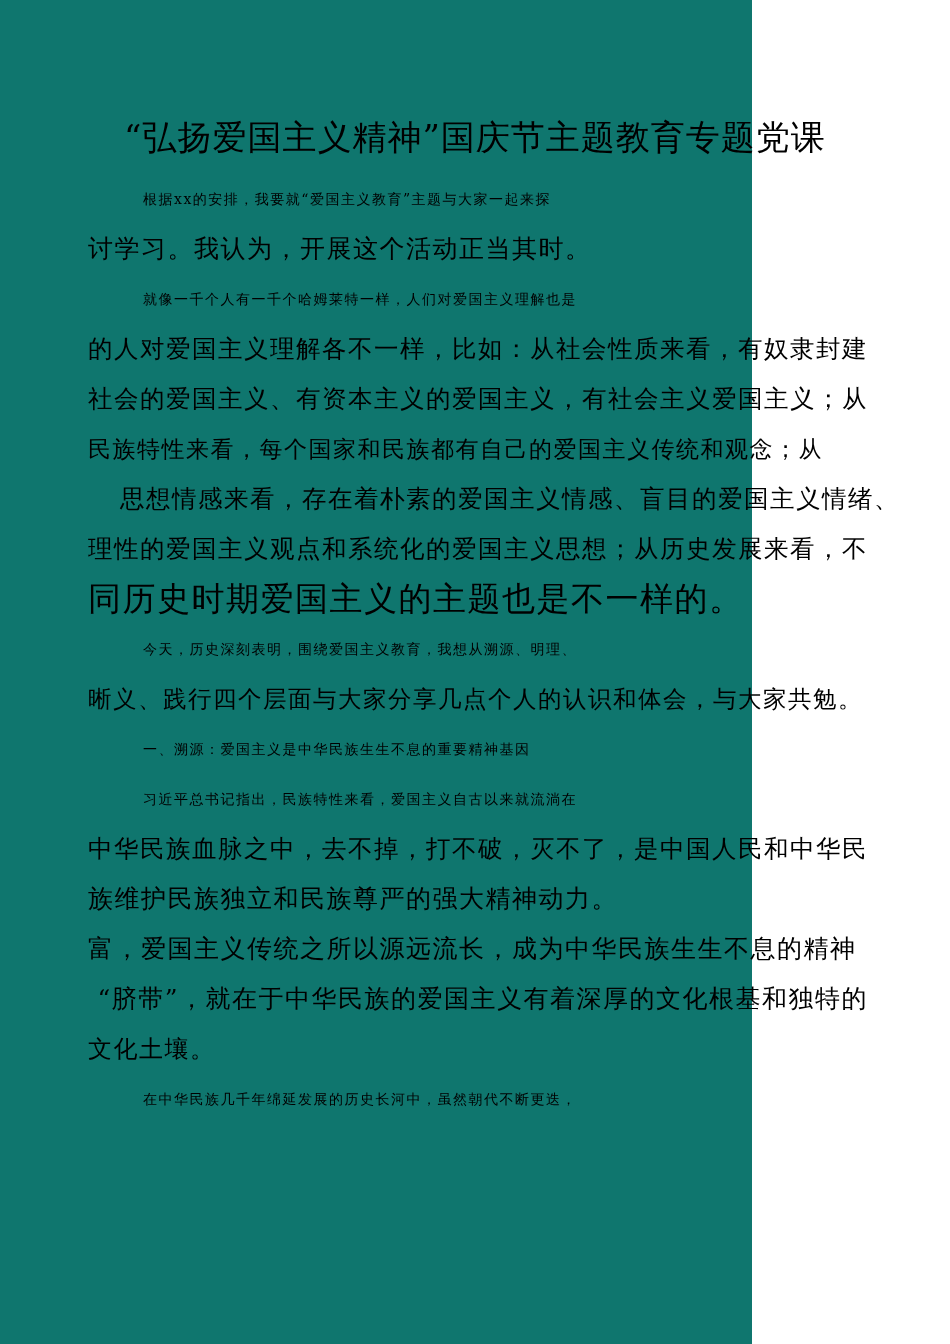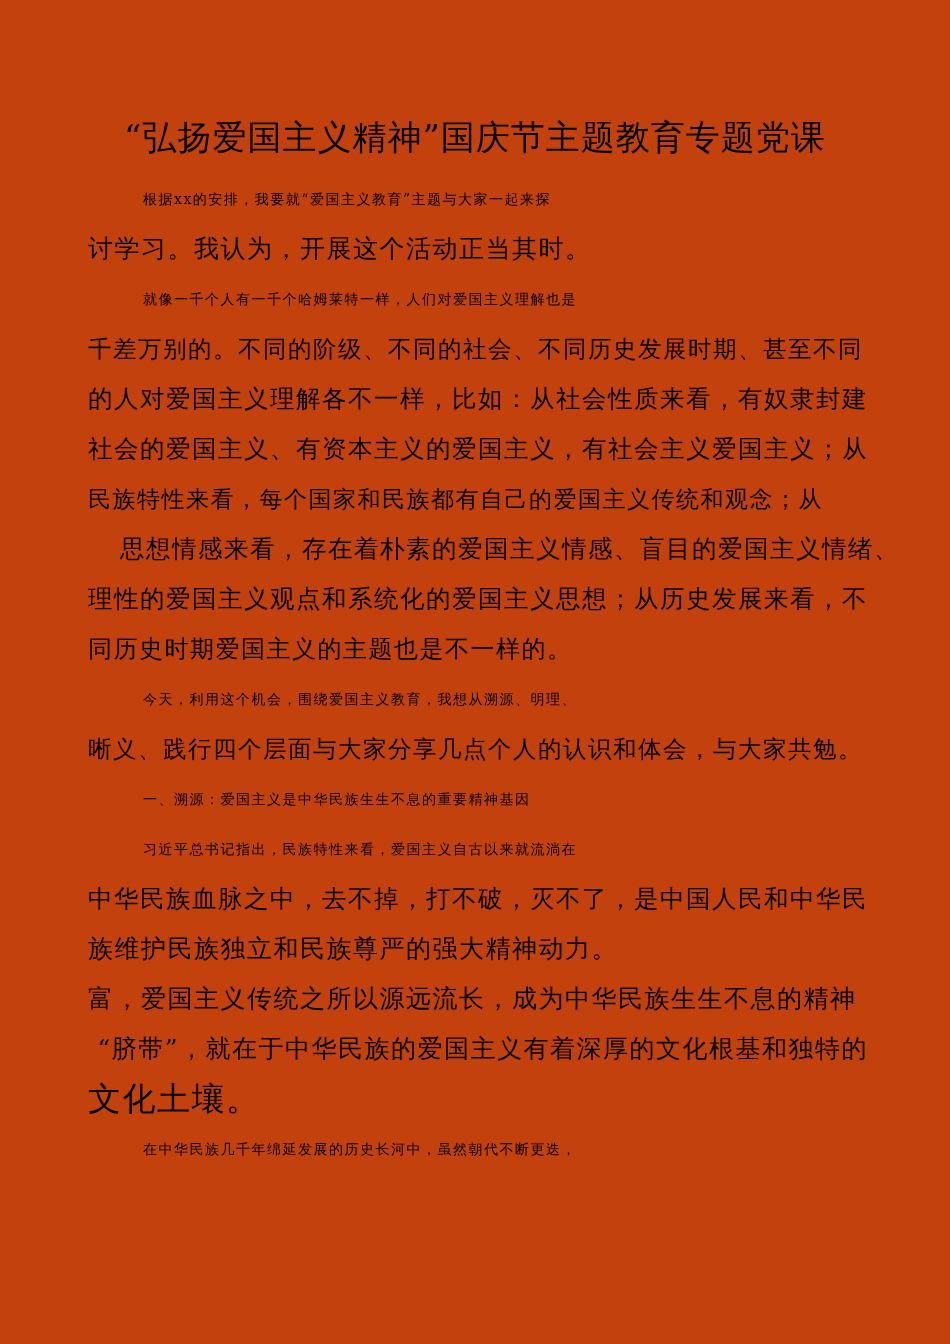--- a/index.html
+++ b/index.html
@@ -1,44 +1,43 @@
 <!DOCTYPE html>
 <html><head>
 <meta charset="utf-8">
 <style>
   html, body { margin:0; padding:0; background:#ffffff; }
   body { width:950px; height:1344px; overflow:hidden; position:relative;
          font-family: "DejaVu Serif", "Liberation Serif", serif; color:#000; }
-  .page { position:absolute; left:0; top:0; width:950px; height:1344px; background:#c2410c; }
+  .page { position:absolute; left:0; top:0; width:752px; height:1344px; background:#0f766e; }
   .title { position:absolute; top:112px; left:0; width:950px; text-align:center;
            font-size:34px; line-height:50px; letter-spacing:1px; }
   .body { position:absolute; top:174px; left:88px; width:780px; }
   .line { height:50px; line-height:50px; font-size:25px; white-space:nowrap; letter-spacing:1.5px; }
   .indent { padding-left:55px; }
 </style>
 </head>
 <body>
 
 <div class="page">
   <div class="title">“弘扬爱国主义精神”国庆节主题教育专题党课</div>
   <div class="body" id="body">
       <div class="line indent" style="font-size: 14px;">根据xx的安排，我要就“爱国主义教育”主题与大家一起来探</div>
       <div class="line" style="font-size: 25px;">讨学习。我认为，开展这个活动正当其时。</div>
       <div class="line indent" style="font-size: 14px;">就像一千个人有一千个哈姆莱特一样，人们对爱国主义理解也是</div>
-      <div class="line" style="font-size: 23.5px;">千差万别的。不同的阶级、不同的社会、不同历史发展时期、甚至不同</div>
       <div class="line" style="font-size: 24.5px;">的人对爱国主义理解各不一样，比如：从社会性质来看，有奴隶封建</div>
       <div class="line" style="font-size: 24.5px;">社会的爱国主义、有资本主义的爱国主义，有社会主义爱国主义；从</div>
       <div class="line" style="font-size: 23px;">民族特性来看，每个国家和民族都有自己的爱国主义传统和观念；从</div>
       <div class="line" style="font-size: 24.5px; margin-left: 32px;">思想情感来看，存在着朴素的爱国主义情感、盲目的爱国主义情绪、</div>
       <div class="line" style="font-size: 24.5px;">理性的爱国主义观点和系统化的爱国主义思想；从历史发展来看，不</div>
-      <div class="line" style="font-size: 24px;">同历史时期爱国主义的主题也是不一样的。</div>
-      <div class="line indent" style="font-size: 14px;">今天，利用这个机会，围绕爱国主义教育，我想从溯源、明理、</div>
+      <div class="line" style="font-size: 33px;">同历史时期爱国主义的主题也是不一样的。</div>
+      <div class="line indent" style="font-size: 14px;">今天，历史深刻表明，围绕爱国主义教育，我想从溯源、明理、</div>
       <div class="line" style="font-size: 23.5px;">晰义、践行四个层面与大家分享几点个人的认识和体会，与大家共勉。</div>
       <div class="line indent" style="font-size: 14px;">一、溯源：爱国主义是中华民族生生不息的重要精神基因</div>
       <div class="line indent" style="font-size: 14px;">习近平总书记指出，民族特性来看，爱国主义自古以来就流淌在</div>
       <div class="line" style="font-size: 24.5px;">中华民族血脉之中，去不掉，打不破，灭不了，是中国人民和中华民</div>
       <div class="line" style="font-size: 25px;">族维护民族独立和民族尊严的强大精神动力。</div>
       <div class="line" style="font-size: 25px;">富，爱国主义传统之所以源远流长，成为中华民族生生不息的精神</div>
       <div class="line" style="font-size: 25px; text-align: right;">“脐带”，就在于中华民族的爱国主义有着深厚的文化根基和独特的</div>
-      <div class="line" style="font-size: 33px;">文化土壤。</div>
+      <div class="line" style="font-size: 24px;">文化土壤。</div>
       <div class="line indent" style="font-size: 14px;">在中华民族几千年绵延发展的历史长河中，虽然朝代不断更迭，</div>
     </div>
 </div>
 
 </body></html>

